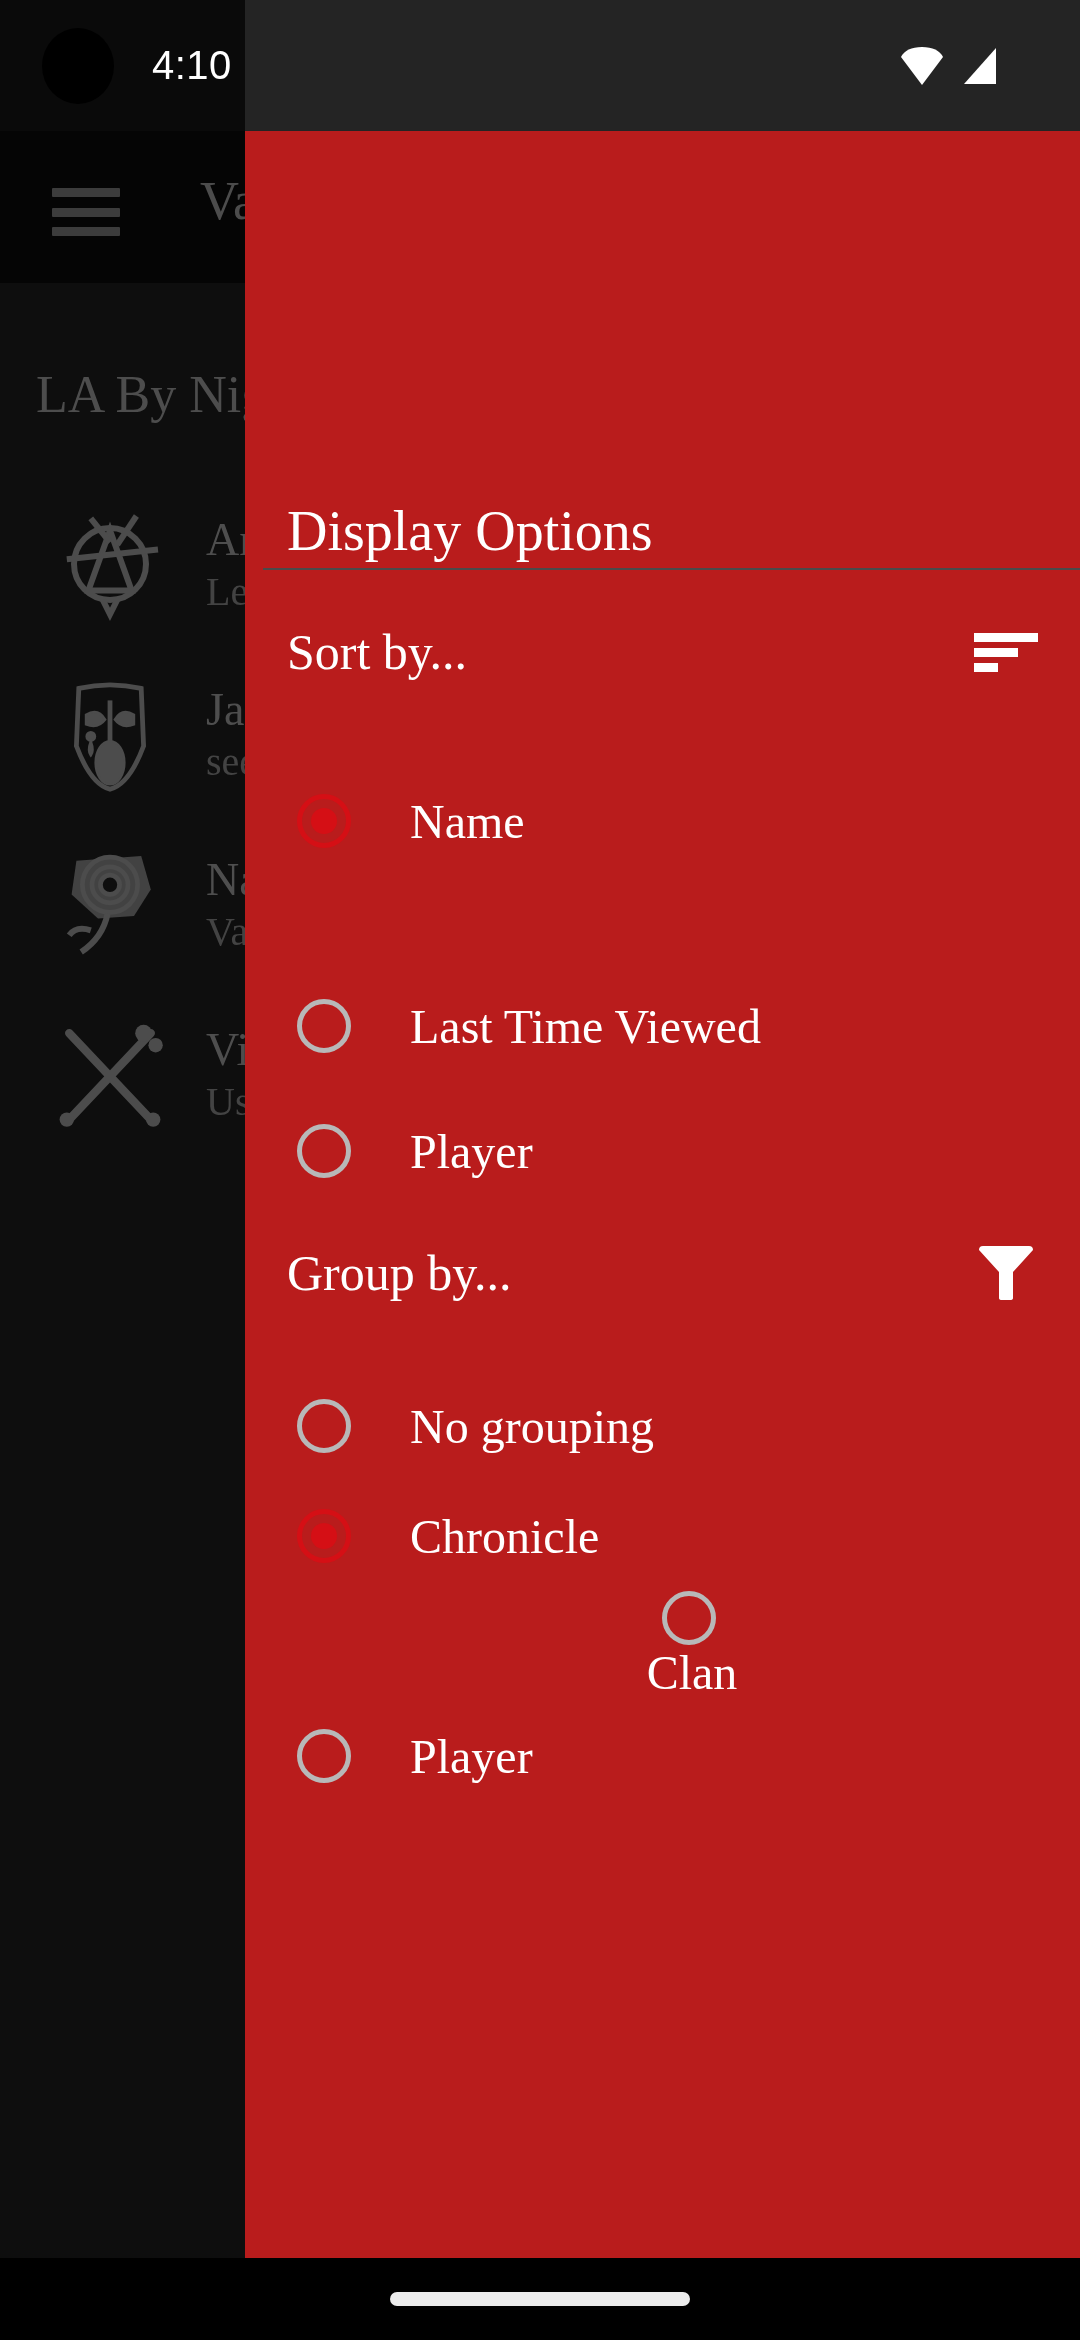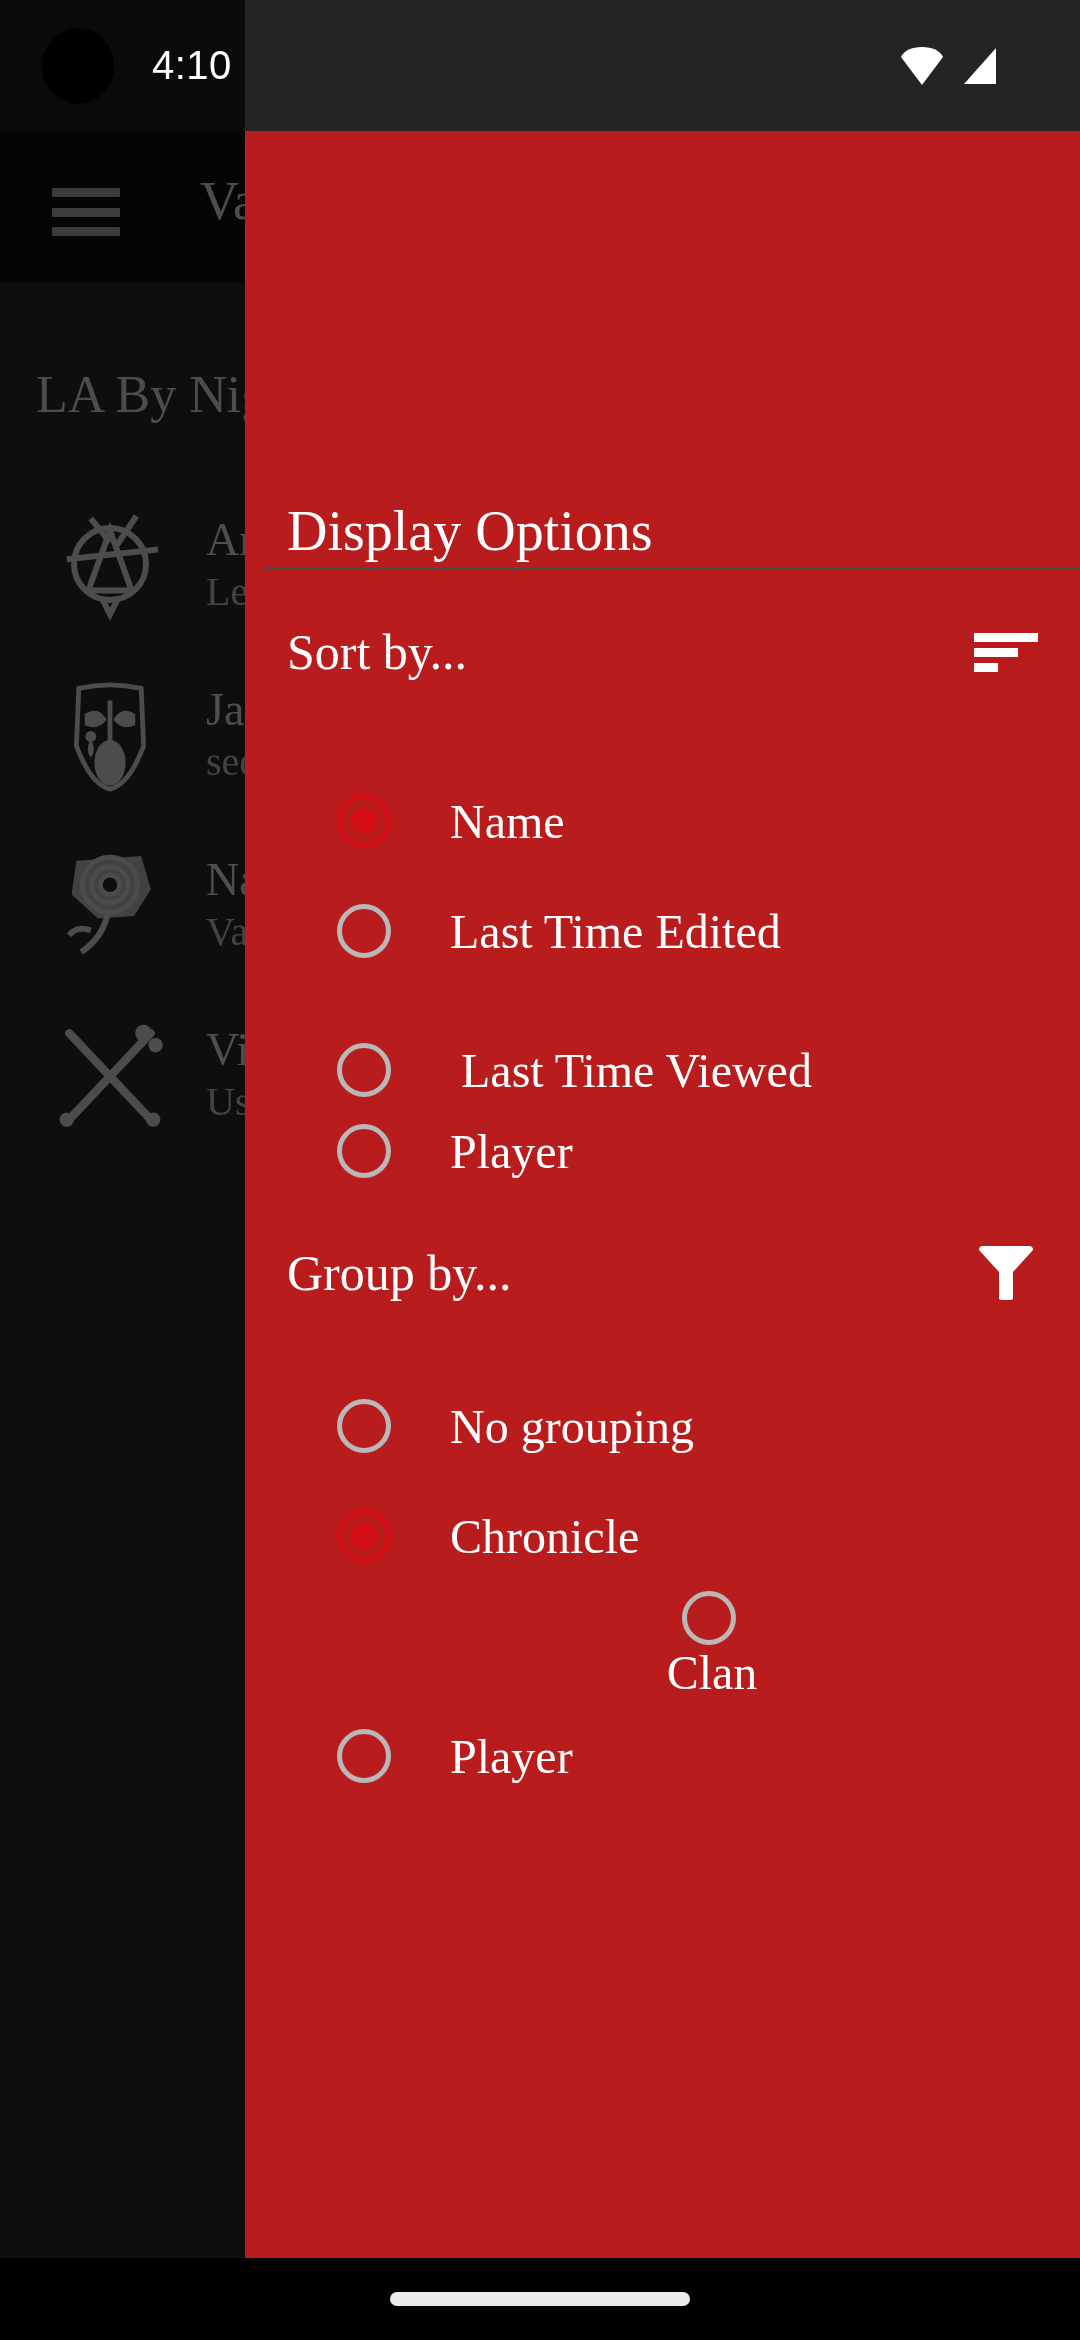--- a/index.html
+++ b/index.html
@@ -139,21 +139,21 @@
   .section-header .hicon {
     position:absolute; right:42px;
     width:64px; height:64px;
     display:flex; align-items:center; justify-content:center;
   }
   .section-header .hicon svg { display:block; }
 
   .radio-row {
     position:absolute; left:0;
     width:835px; height:110px;
-    display:flex; align-items:center;padding-left:40px;
+    display:flex; align-items:center;
   }
   .radio {
     margin-left:52px;
     width:54px; height:54px;
     border-radius:50%;
     border:5px solid #b8b8b8;
     box-sizing:border-box;
     display:flex; align-items:center; justify-content:center;
     flex:none;
   }
@@ -297,27 +297,21 @@
         </svg>
       </div>
     </div>
 
     <div class="radio-row" style="top:635px;">
       <div class="radio checked">
           <span class="dot"></span>
         </div>
       <div class="rlabel">Name</div>
     </div>
-    <div class="radio-row" style="top:745px;">
-      <div class="radio">
-          <span class="dot"></span>
-        </div>
-      <div class="rlabel">Last Time Edited</div>
-    </div>
-    <div class="radio-row" style="top:884px;gap:11px;">
+    <div class="radio-row" style="top:840px;">
       <div class="radio">
           <span class="dot"></span>
         </div>
       <div class="rlabel">Last Time Viewed</div>
     </div>
     <div class="radio-row" style="top:965px;">
       <div class="radio">
           <span class="dot"></span>
         </div>
       <div class="rlabel">Player</div>

